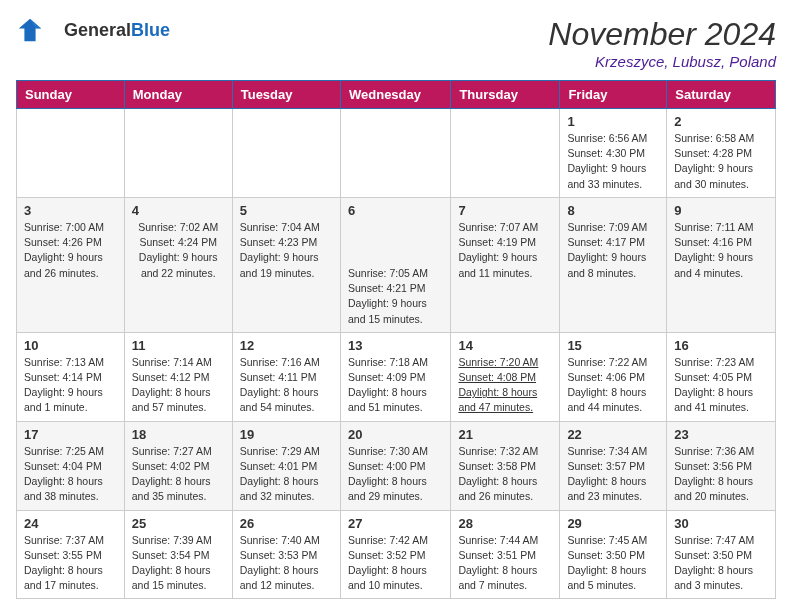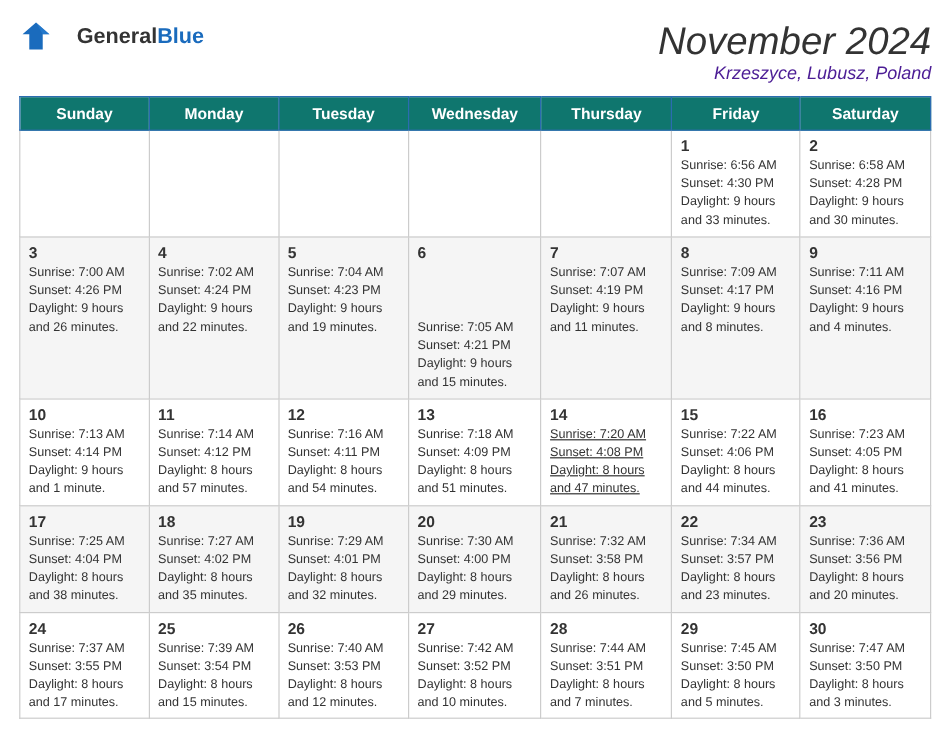--- a/index.html
+++ b/index.html
@@ -37,23 +37,23 @@
     .location-subtitle {
       font-size: 15px;
       color: #4c1d95;
     }
     .calendar {
       width: 100%;
       border-collapse: collapse;
       border: 1px solid #ccc;
     }
     .calendar th {
-      background-color: #0f766e;
+      background-color: #be185d;
       color: #fff;
-      text-align: center;
+      text-align: left;
       padding: 6px 8px;
       font-size: 13px;
       border: 1px solid #2b6cb0;
     }
     .calendar td {
       vertical-align: top;
       padding: 5px 7px;
       border: 1px solid #ccc;
       font-size: 11px;
       color: #333;
@@ -140,21 +140,21 @@
       <tr>
         <td>
           <span class="day-number">3</span>
           <div class="day-info" style="white-space: pre-line;">Sunrise: 7:00 AM
 Sunset: 4:26 PM
 Daylight: 9 hours
 and 26 minutes.</div>
         </td>
         <td>
           <span class="day-number">4</span>
-          <div class="day-info" style="white-space: pre-line;">Sunrise: 7:02 AM
+          <div class="day-info" style="white-space: pre-line; text-align: center;">Sunrise: 7:02 AM
 Sunset: 4:24 PM
 Daylight: 9 hours
 and 22 minutes.</div>
         </td>
         <td>
           <span class="day-number">5</span>
           <div class="day-info" style="white-space: pre-line;">Sunrise: 7:04 AM
 Sunset: 4:23 PM
 Daylight: 9 hours
 and 19 minutes.</div>

